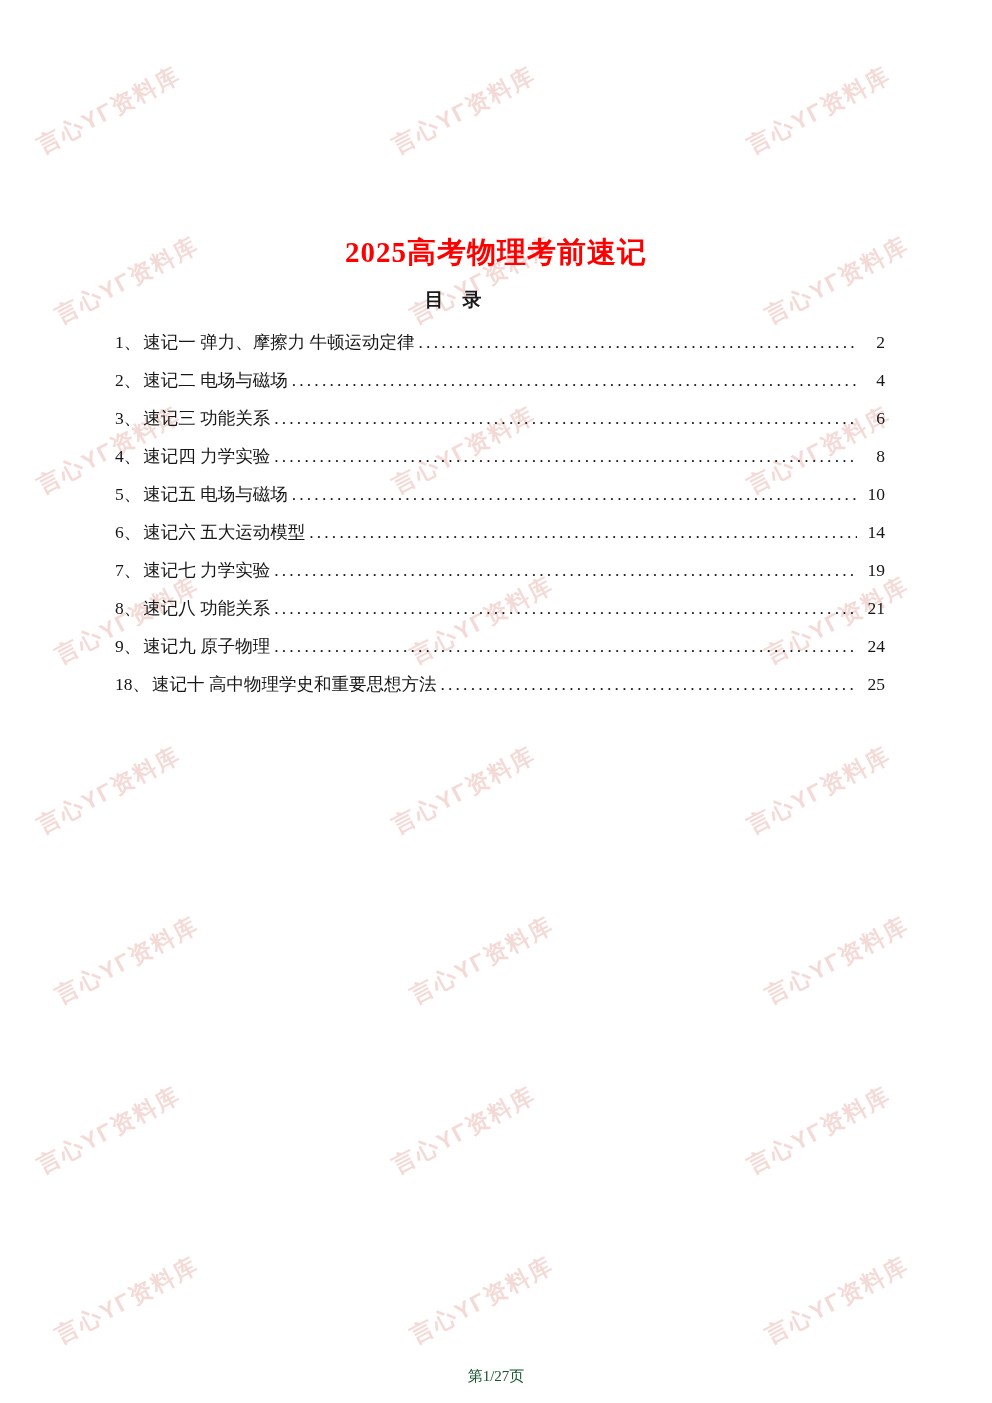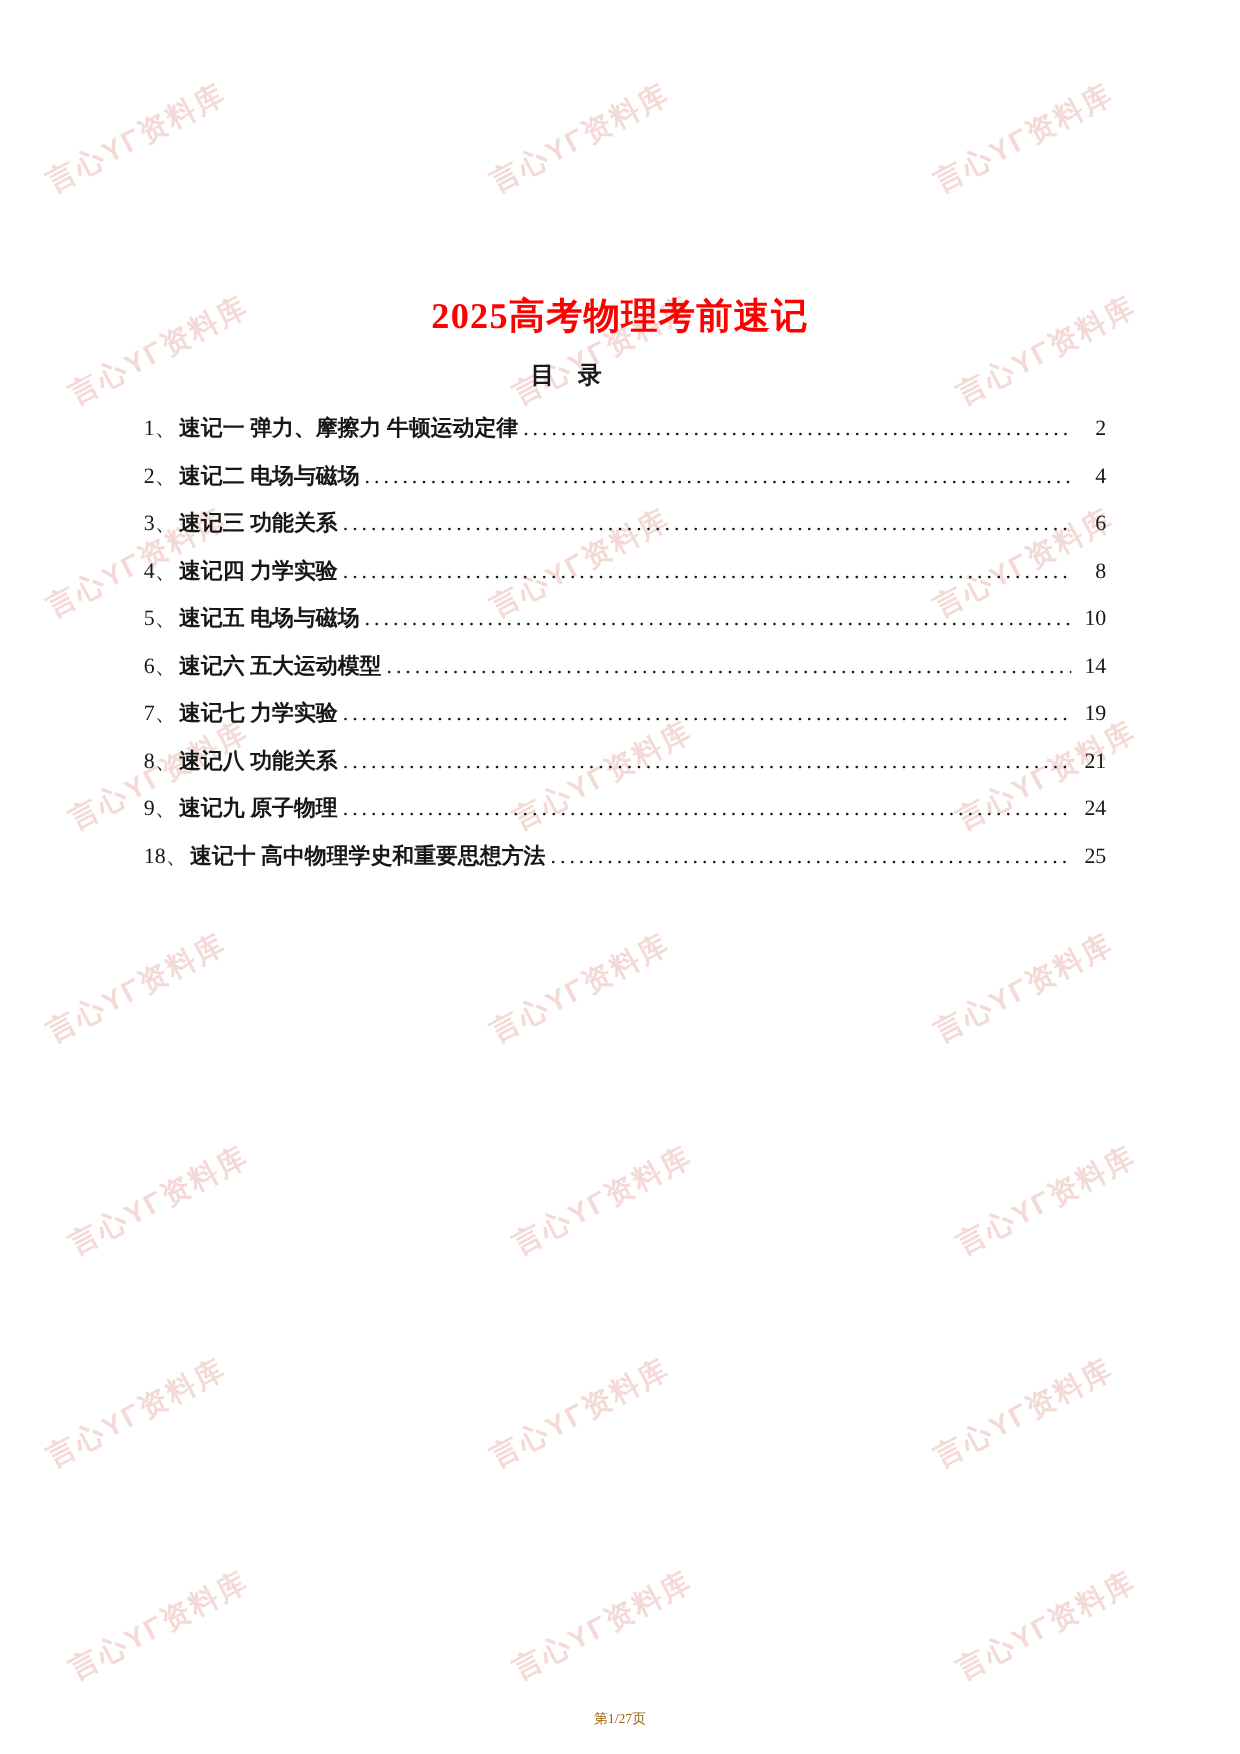--- a/index.html
+++ b/index.html
@@ -86,21 +86,20 @@
     line-height: 38px;
     white-space: nowrap;
   }
   .toc-num {
     flex: 0 0 auto;
     padding-right: 2px;
   }
   .toc-label {
     flex: 0 0 auto;
     padding-right: 2px;
-    font-weight: bold;
   }
   .toc-dots {
     flex: 1 1 auto;
     overflow: hidden;
     white-space: nowrap;
     letter-spacing: 3.2px;
     color: #171717;
     font-size: 17.5px;
     margin: 0 2px;
   }
@@ -109,22 +108,22 @@
     text-align: right;
     min-width: 26px;
   }
 
   #page-footer {
     position: absolute;
     top: 1367px;
     left: 0;
     width: 992px;
     text-align: center;
-    font-size: 11px;
-    color: #a16207;
+    font-size: 15px;
+    color: #14532d;
   }
 </style>
 </head>
 <body>
 
 <div id="watermark-layer">
     <div class="wm" style="left: 30px; top: 95px;">言心ΥΓ资料库</div>
     <div class="wm" style="left: 385px; top: 95px;">言心ΥΓ资料库</div>
     <div class="wm" style="left: 740px; top: 95px;">言心ΥΓ资料库</div>
     <div class="wm" style="left: 48px; top: 265px;">言心ΥΓ资料库</div>

